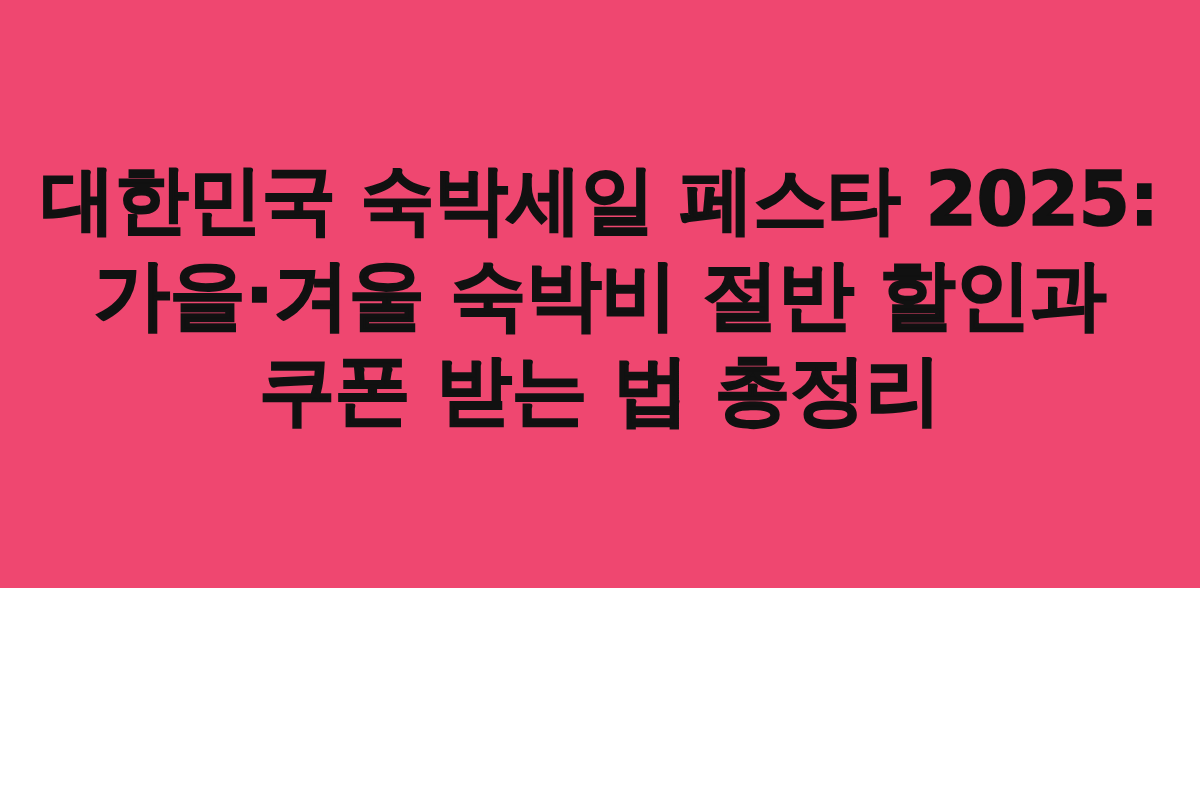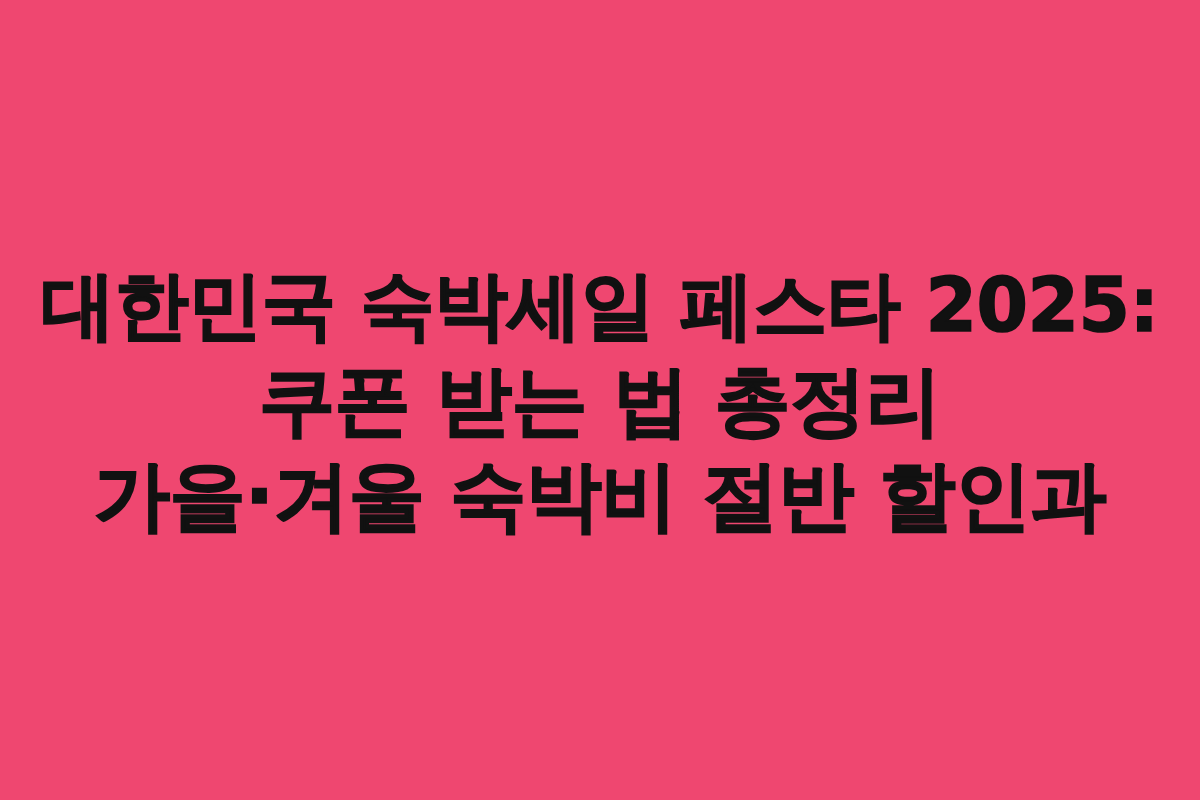--- a/index.html
+++ b/index.html
@@ -11,21 +11,21 @@
     width: 1200px;
     height: 800px;
     overflow: hidden;
     font-family: "Liberation Sans", "DejaVu Sans", sans-serif;
   }
 
   .hero-card {
     position: relative;
     box-sizing: border-box;
     width: 1200px;
-    height: 800px;
+    height: 588px;
     background: #ef4770;
     display: flex;
     align-items: center;
     justify-content: center;
     padding: 0 40px;
   }
 
   .hero-title {
     margin: 0;
     width: 100%;
@@ -51,17 +51,17 @@
   .hero-title .title-line.line-2 { font-size: 76px; }
   .hero-title .title-line.line-3 { font-size: 76px; }
 </style>
 </head>
 <body>
 
 <div class="hero-card" style="background: rgb(239, 71, 112);">
 
   <h1 class="hero-title" style="color: rgb(17, 17, 17); -webkit-text-stroke: 1.6px rgb(17, 17, 17);">
     <span class="title-line line-1" style="font-size: 74px;">대한민국 숙박세일 페스타 2025:</span>
+    <span class="title-line line-2">가을·겨울 숙박비 절반 할인과</span>
     <span class="title-line line-3">쿠폰 받는 법 총정리</span>
-    <span class="title-line line-2">가을·겨울 숙박비 절반 할인과</span>
   </h1>
 
 </div>
 
 </body></html>

